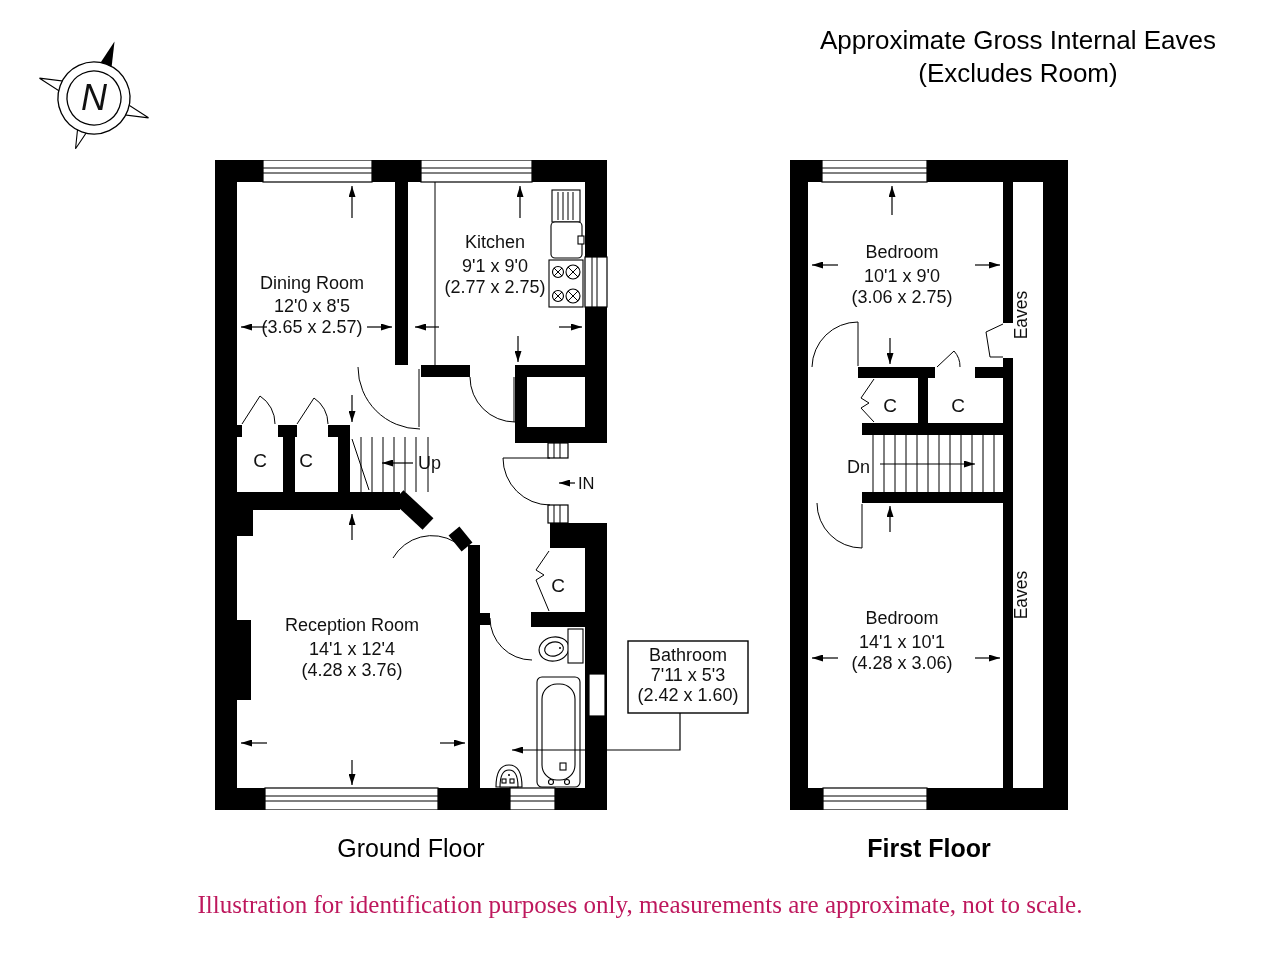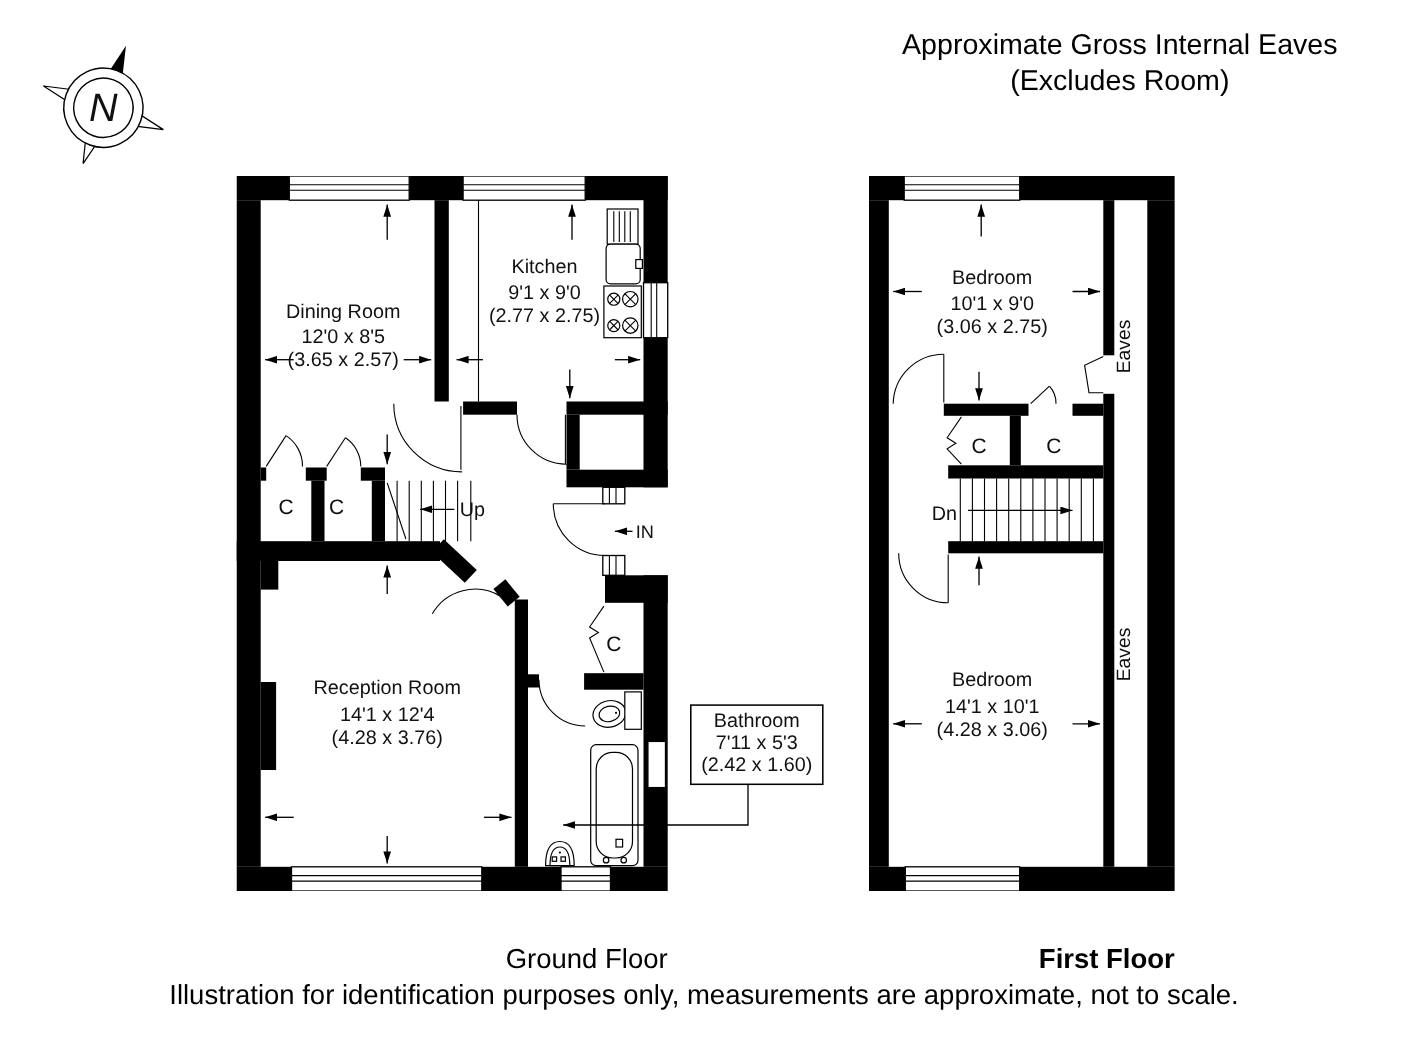--- a/index.html
+++ b/index.html
@@ -4,25 +4,25 @@
 <style>
   html,body{margin:0;padding:0;background:#fff;}
   body{width:1280px;height:960px;position:relative;overflow:hidden;
        font-family:"Liberation Sans",sans-serif;color:#111;}
   .abs{position:absolute;}
   #header{left:798px;top:24px;width:440px;text-align:center;
           font-size:26px;line-height:33px;color:#000;}
   #compass{left:28px;top:30px;}
   #gf-svg{left:215px;top:160px;}
   #ff-svg{left:790px;top:160px;}
-  .floor-title{top:834px;text-align:right;font-size:25px;color:#000;margin-top:24px;}
+  .floor-title{top:834px;text-align:center;font-size:25px;color:#000;}
   #gf-title{left:215px;width:392px;}
   #ff-title{left:790px;width:278px;font-weight:bold;}
   #footer{left:0;top:891px;width:1280px;text-align:center;
-          font-size:25px;color:#000000;}
+          font-size:25px;color:#be185d;font-family:Liberation Serif, serif;}
   svg text{font-family:"Liberation Sans",sans-serif;fill:#111;}
   .wall{fill:#000;stroke:none;}
   .wline{stroke:#000;fill:none;}
   .win{fill:#fff;stroke:#000;stroke-width:1.2;}
   .thin{stroke:#000;stroke-width:1;fill:none;}
   .fix{stroke:#000;stroke-width:1.1;fill:#fff;}
   .arc{stroke:#000;stroke-width:1;fill:none;}
   .arrow{stroke:#000;stroke-width:1.2;fill:none;}
   .rtxt{font-size:18px;}
   .ctxt{font-size:19px;}

